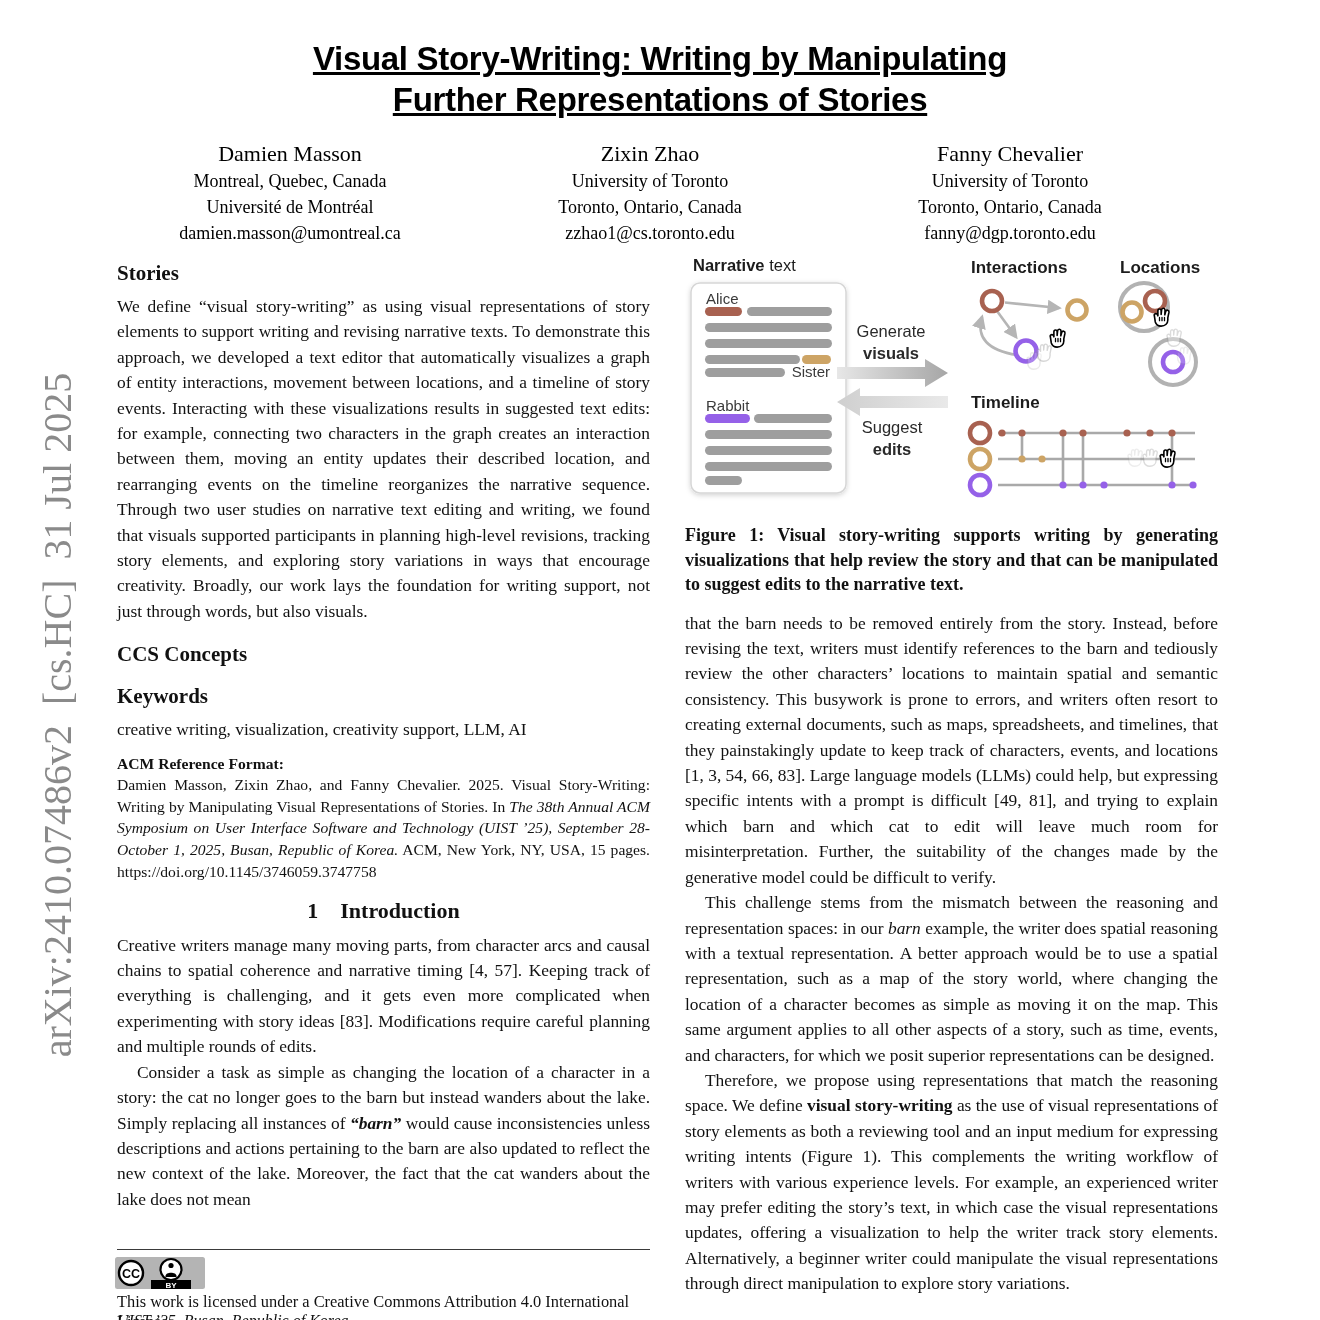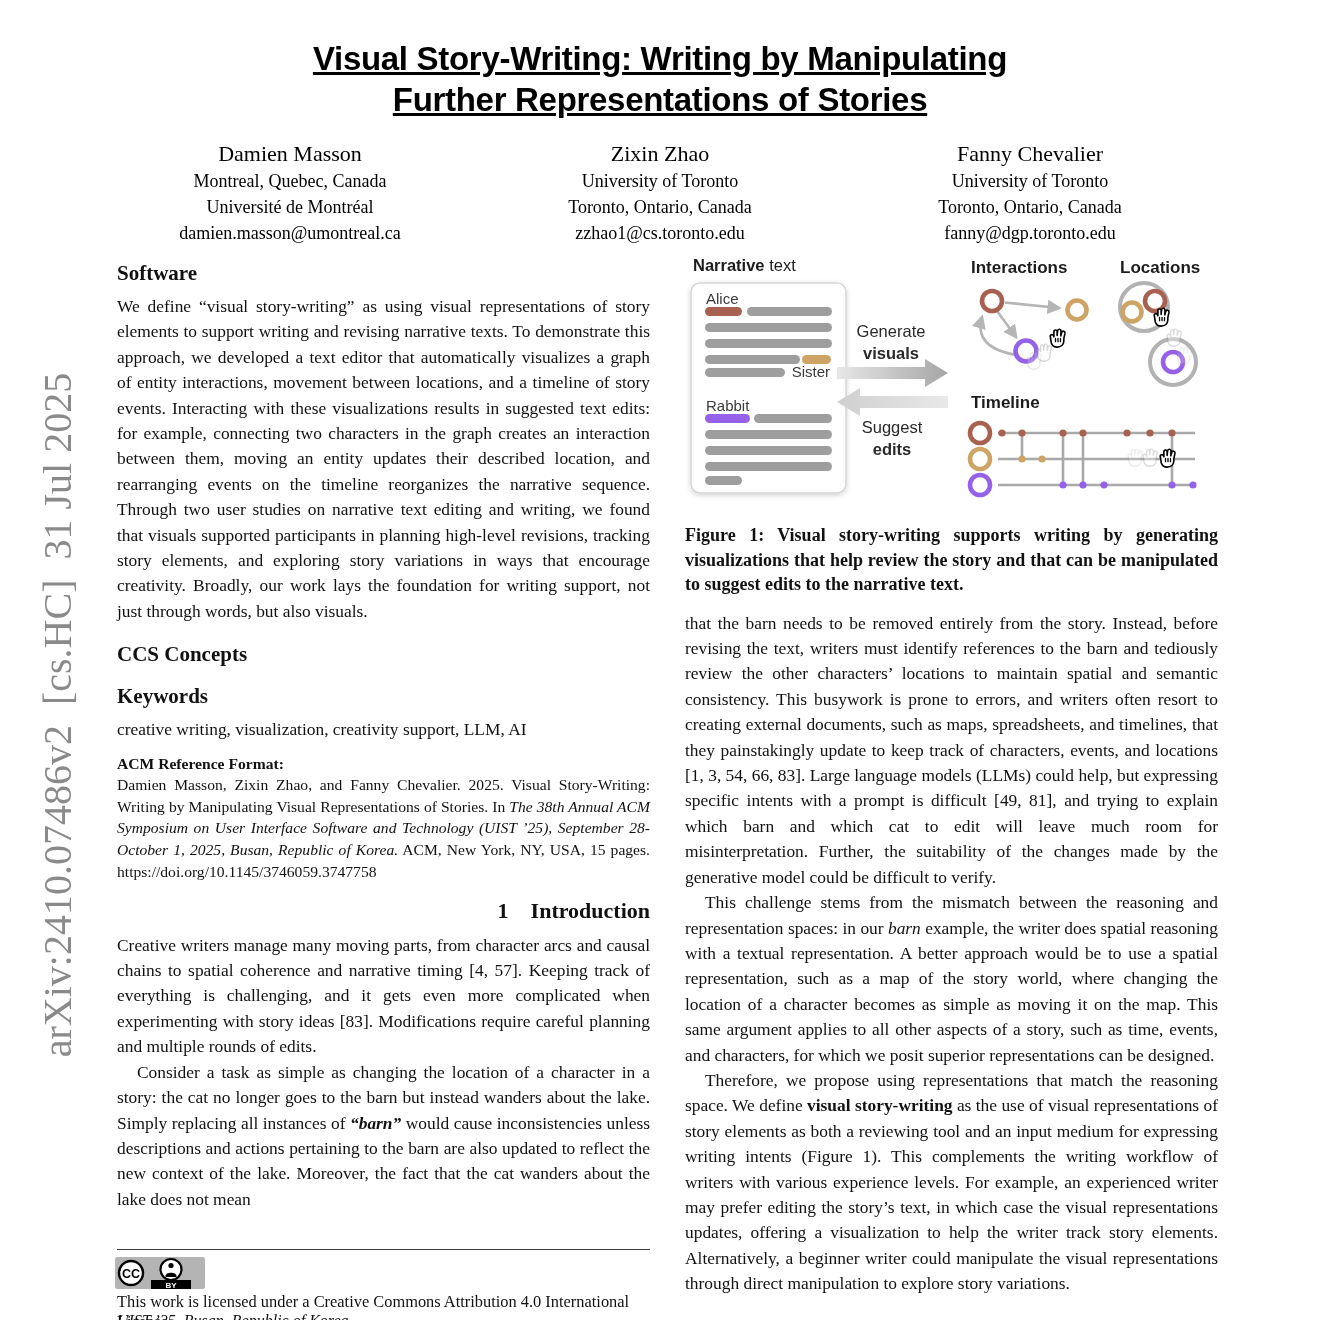--- a/index.html
+++ b/index.html
@@ -17,38 +17,38 @@
     white-space:pre;font-size:40px;color:#8a8a8a;
     font-family:"Liberation Serif", serif;letter-spacing:0px;
   }
 
   
   .title{
     position:absolute;top:38px;left:110px;width:1100px;text-align:center;
     font-family:"Liberation Sans", sans-serif;font-weight:bold;
     font-size:33px;line-height:41px;letter-spacing:-0.3px;color:#000;text-decoration:underline;
   }
-  .authors{position:absolute;top:140px;left:110px;width:1100px;display:flex;justify-content:space-between;}
+  .authors{position:absolute;top:140px;left:110px;width:1100px;display:flex;justify-content:flex-start;}
   .author{width:360px;text-align:center;font-size:18px;line-height:26px;color:#000;}
   .author .name{font-size:22px;line-height:28px;}
 
   
   .col-left{position:absolute;left:117px;top:261px;width:533px;}
   .col-right{position:absolute;left:685px;top:256px;width:533px;}
   .col-left, .col-right{font-size:17.4px;line-height:25.4px;text-align:justify;}
   .col-left h2, .col-right h2{
     font-size:21px;line-height:24px;margin:18px 0 9px 0;text-align:left;
     font-weight:bold;
   }
   .col-left h2.first{margin-top:0;}
   p{margin:0;}
   p.indent{text-indent:20px;}
   .smallref{font-size:15.6px;line-height:21.6px;margin-top:10px;}
   .smallref .refhead{font-weight:bold;}
-  .introhead{font-size:22px;margin:16px 0 9px 0;text-align:right;font-weight:bold;}
+  .introhead{font-size:22px;margin:16px 0 9px 0;text-align:center;font-weight:bold;}
   .introhead .secnum{margin-right:22px;}
 
   
   .figwrap{margin:0;}
   .figcaption{
     font-weight:bold;font-size:18px;line-height:24.4px;margin:10px 0 14px 0;
     text-align:justify;
   }
   .figsans{font-family:"Liberation Sans", sans-serif;}
 
@@ -83,21 +83,21 @@
   </div>
   <div class="author">
     <div class="name">Fanny Chevalier</div>
     <div>University of Toronto</div>
     <div>Toronto, Ontario, Canada</div>
     <div>fanny@dgp.toronto.edu</div>
   </div>
 </div>
 
 <div class="col-left">
-  <h2 class="first">Software</h2>
+  <h2 class="first">Stories</h2>
   <p>We define “visual story-writing” as using visual representations of story elements to support writing and revising narrative texts. To demonstrate this approach, we developed a text editor that automatically visualizes a graph of entity interactions, movement between locations, and a timeline of story events. Interacting with these visualizations results in suggested text edits: for example, connecting two characters in the graph creates an interaction between them, moving an entity updates their described location, and rearranging events on the timeline reorganizes the narrative sequence. Through two user studies on narrative text editing and writing, we found that visuals supported participants in planning high-level revisions, tracking story elements, and exploring story variations in ways that encourage creativity. Broadly, our work lays the foundation for writing support, not just through words, but also visuals.</p>
 
   <h2>CCS Concepts</h2>
 
   <h2>Keywords</h2>
   <p>creative writing, visualization, creativity support, LLM, AI</p>
 
   <div class="smallref">
     <div class="refhead">ACM Reference Format:</div>
     <p><span>Damien Masson, Zixin Zhao, and Fanny Chevalier. 2025. Visual Story-Writing: Writing by Manipulating Visual Representations of Stories. In </span><span class="i">The 38th Annual ACM Symposium on User Interface Software and Technology (UIST ’25), September 28-October 1, 2025, Busan, Republic of Korea.</span><span> ACM, New York, NY, USA, 15 pages. https://doi.org/10.1145/3746059.3747758</span></p>

